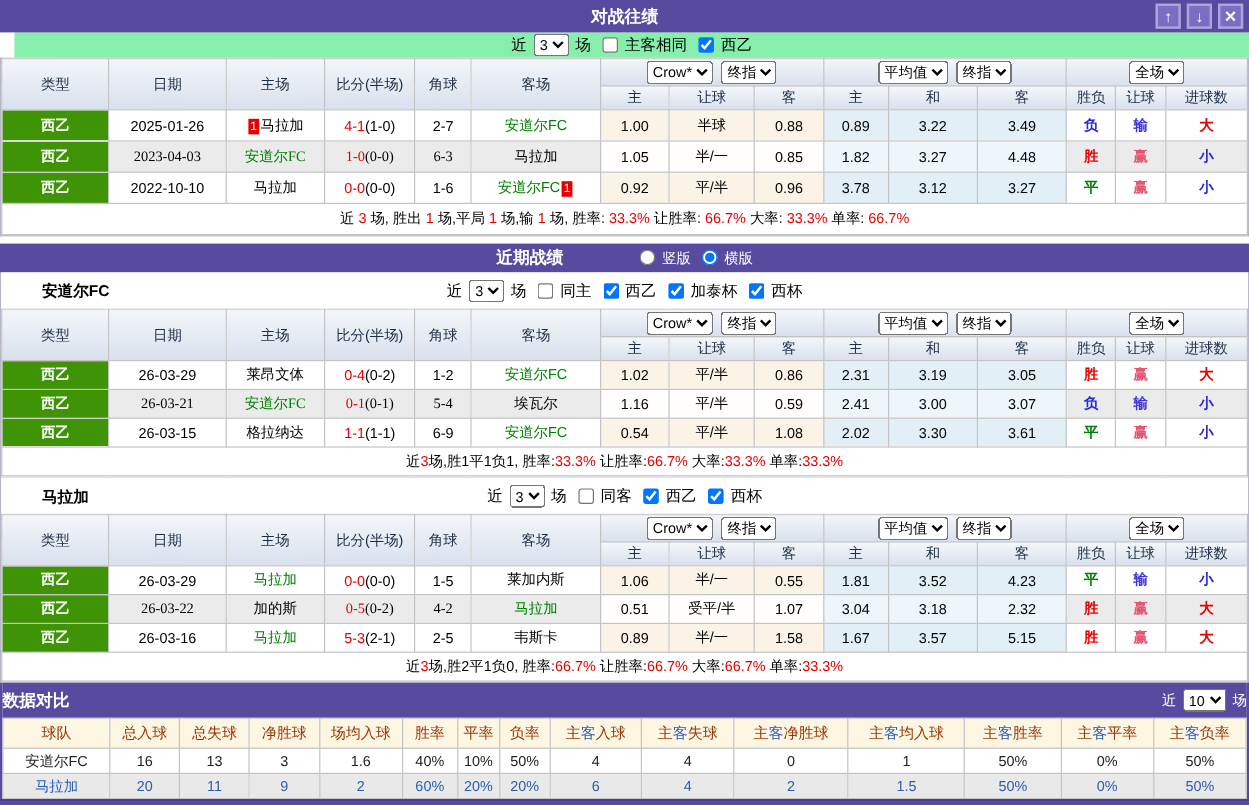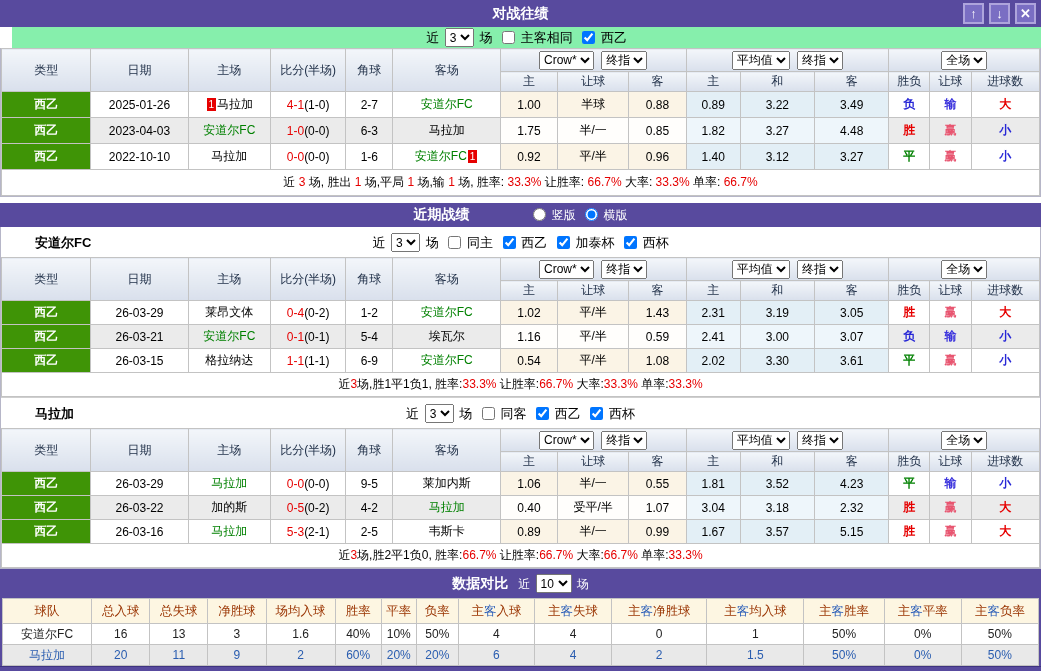--- a/index.html
+++ b/index.html
@@ -29,35 +29,35 @@
   .stat-table th, .stat-table td { border: 1px solid #c3c3c3; text-align: center; padding: 0 1px; overflow: hidden; }
   .stat-table thead th {
     background: linear-gradient(#f3f6fa, #d9e0ec); font-weight: normal;
     color: #1c2c45; font-size: 12px; height: 20px;
   }
   .stat-table thead tr.selrow th { height: 23px; }
   .stat-table td { height: 26px; font-size: 12px; }
   .t2 td { height: 24px; }
   .c-type { background: #3f9406; color: #fff; font-weight: bold; }
   .row-odd .c-plain { background: #fff; }
-  .row-even .c-plain { background: #ebebeb; }
+  .row-even .c-plain { background: #ebebeb; font-family: Liberation Serif, serif; }
   .row-odd .c-crow { background: #fbf4e6; }
   .row-even .c-crow { background: #fffefc; }
   .row-odd .c-avg { background: #e3eff6; }
   .row-even .c-avg { background: #eef6fb; }
   .score-main { color: #e60000; }
   .badge { background: #e60000; color: #fff; font-size: 10px; line-height: 13px; padding: 0 2px; display: inline-block; margin: 0 1px; }
   .team-green { color: #008000; }
   .res { font-weight: bold; }
   .summary-cell { background: #fff; font-size: 13px; height: 27px; }
   .summary-cell .red { color: #e60000; }
   .gap { height: 6px; }
   .radios { font-weight: normal; font-size: 12px; margin-left: 10px; }
   .cmp-wrap { border-left: 2px solid #584a9e; border-right: 2px solid #584a9e; }
-  .cmp-title { height: 29px; font-size: 14px; }
+  .cmp-title { height: 29px; font-size: 14px; justify-content: space-between; }
   .cmp-title .near { font-weight: normal; font-size: 12px; margin-left: 10px; }
   .cmp-table { border-collapse: collapse; table-layout: fixed; width: 100%; }
   .cmp-table th, .cmp-table td { border: 1px solid #c3c3c3; text-align: center; padding: 0 1px; overflow: hidden; }
   .cmp-table th { background: #fdf6e2; color: #993300; font-weight: normal; font-size: 12.5px; height: 25px; }
   .cmp-table th .blue { color: #2a5db8; }
   .cmp-table td { height: 21px; font-size: 12px; }
   .cmp-row1 td { background: #fff; color: #222; }
   .cmp-row2 td { background: #e9e9e9; color: #2a5db0; }
   .bottombar { background: #584a9e; height: 8px; border-top: 1px solid #3e3380; }
 </style>
@@ -152,41 +152,41 @@
       <td class="c-plain res" style="color: rgb(60, 52, 221);">输</td>
       <td class="c-plain res" style="color: rgb(230, 0, 0);">大</td>
     </tr>
     <tr class="row-even">
       <td class="c-type">西乙</td>
       <td class="c-plain">2023-04-03</td>
       <td class="c-plain"><span class="team-green">安道尔FC</span></td>
       <td class="c-plain"><span class="score-main">1-0</span><span>(0-0)</span></td>
       <td class="c-plain">6-3</td>
       <td class="c-plain"><span>马拉加</span></td>
-      <td class="c-crow">1.75</td>
+      <td class="c-crow">1.05</td>
       <td class="c-crow">半/一</td>
       <td class="c-crow">0.85</td>
       <td class="c-avg">1.82</td>
       <td class="c-avg">3.27</td>
       <td class="c-avg">4.48</td>
       <td class="c-plain res" style="color: rgb(230, 0, 0);">胜</td>
       <td class="c-plain res" style="color: rgb(232, 85, 112);">赢</td>
       <td class="c-plain res" style="color: rgb(39, 39, 214);">小</td>
     </tr>
     <tr class="row-odd">
       <td class="c-type">西乙</td>
       <td class="c-plain">2022-10-10</td>
       <td class="c-plain"><span>马拉加</span></td>
       <td class="c-plain"><span class="score-main">0-0</span><span>(0-0)</span></td>
       <td class="c-plain">1-6</td>
       <td class="c-plain"><span class="team-green">安道尔FC</span><span class="badge">1</span></td>
       <td class="c-crow">0.92</td>
       <td class="c-crow">平/半</td>
       <td class="c-crow">0.96</td>
-      <td class="c-avg">1.40</td>
+      <td class="c-avg">3.78</td>
       <td class="c-avg">3.12</td>
       <td class="c-avg">3.27</td>
       <td class="c-plain res" style="color: rgb(0, 128, 0);">平</td>
       <td class="c-plain res" style="color: rgb(232, 85, 112);">赢</td>
       <td class="c-plain res" style="color: rgb(39, 39, 214);">小</td>
     </tr>
     <tr>
       <td colspan="15" class="summary-cell">
         <span>近 </span><span class="red">3</span><span> 场, 胜出 </span><span class="red">1</span><span> 场,平局 </span><span class="red">1</span><span> 场,输 </span><span class="red">1</span><span> 场, 胜率: </span><span class="red">33.3%</span><span> 让胜率: </span><span class="red">66.7%</span><span> 大率: </span><span class="red">33.3%</span><span> 单率: </span><span class="red">66.7%</span>
       </td>
@@ -277,21 +277,21 @@
     <tbody>
       <tr class="row-odd">
         <td class="c-type">西乙</td>
         <td class="c-plain">26-03-29</td>
         <td class="c-plain"><span>莱昂文体</span></td>
         <td class="c-plain"><span class="score-main">0-4</span><span>(0-2)</span></td>
         <td class="c-plain">1-2</td>
         <td class="c-plain"><span class="team-green">安道尔FC</span></td>
         <td class="c-crow">1.02</td>
         <td class="c-crow">平/半</td>
-        <td class="c-crow">1.43</td>
+        <td class="c-crow">0.86</td>
         <td class="c-avg">2.31</td>
         <td class="c-avg">3.19</td>
         <td class="c-avg">3.05</td>
         <td class="c-plain res" style="color: rgb(230, 0, 0);">胜</td>
         <td class="c-plain res" style="color: rgb(232, 85, 112);">赢</td>
         <td class="c-plain res" style="color: rgb(230, 0, 0);">大</td>
       </tr>
       <tr class="row-even">
         <td class="c-type">西乙</td>
         <td class="c-plain">26-03-21</td>
@@ -396,59 +396,59 @@
         <th>让球</th>
         <th>进球数</th>
       </tr>
     </thead>
     <tbody>
       <tr class="row-odd">
         <td class="c-type">西乙</td>
         <td class="c-plain">26-03-29</td>
         <td class="c-plain"><span class="team-green">马拉加</span></td>
         <td class="c-plain"><span class="score-main">0-0</span><span>(0-0)</span></td>
-        <td class="c-plain">9-5</td>
+        <td class="c-plain">1-5</td>
         <td class="c-plain"><span>莱加内斯</span></td>
         <td class="c-crow">1.06</td>
         <td class="c-crow">半/一</td>
         <td class="c-crow">0.55</td>
         <td class="c-avg">1.81</td>
         <td class="c-avg">3.52</td>
         <td class="c-avg">4.23</td>
         <td class="c-plain res" style="color: rgb(0, 128, 0);">平</td>
         <td class="c-plain res" style="color: rgb(60, 52, 221);">输</td>
         <td class="c-plain res" style="color: rgb(39, 39, 214);">小</td>
       </tr>
       <tr class="row-even">
         <td class="c-type">西乙</td>
         <td class="c-plain">26-03-22</td>
         <td class="c-plain"><span>加的斯</span></td>
         <td class="c-plain"><span class="score-main">0-5</span><span>(0-2)</span></td>
         <td class="c-plain">4-2</td>
         <td class="c-plain"><span class="team-green">马拉加</span></td>
-        <td class="c-crow">0.40</td>
+        <td class="c-crow">0.51</td>
         <td class="c-crow">受平/半</td>
         <td class="c-crow">1.07</td>
         <td class="c-avg">3.04</td>
         <td class="c-avg">3.18</td>
         <td class="c-avg">2.32</td>
         <td class="c-plain res" style="color: rgb(230, 0, 0);">胜</td>
         <td class="c-plain res" style="color: rgb(232, 85, 112);">赢</td>
         <td class="c-plain res" style="color: rgb(230, 0, 0);">大</td>
       </tr>
       <tr class="row-odd">
         <td class="c-type">西乙</td>
         <td class="c-plain">26-03-16</td>
         <td class="c-plain"><span class="team-green">马拉加</span></td>
         <td class="c-plain"><span class="score-main">5-3</span><span>(2-1)</span></td>
         <td class="c-plain">2-5</td>
         <td class="c-plain"><span>韦斯卡</span></td>
         <td class="c-crow">0.89</td>
         <td class="c-crow">半/一</td>
-        <td class="c-crow">0.99</td>
+        <td class="c-crow">1.58</td>
         <td class="c-avg">1.67</td>
         <td class="c-avg">3.57</td>
         <td class="c-avg">5.15</td>
         <td class="c-plain res" style="color: rgb(230, 0, 0);">胜</td>
         <td class="c-plain res" style="color: rgb(232, 85, 112);">赢</td>
         <td class="c-plain res" style="color: rgb(230, 0, 0);">大</td>
       </tr>
       <tr>
         <td colspan="15" class="summary-cell" style="height:24px">
           <span>近</span><span class="red">3</span><span>场,胜2平1负0, 胜率:</span><span class="red">66.7%</span><span> 让胜率:</span><span class="red">66.7%</span><span> 大率:</span><span class="red">66.7%</span><span> 单率:</span><span class="red">33.3%</span>

